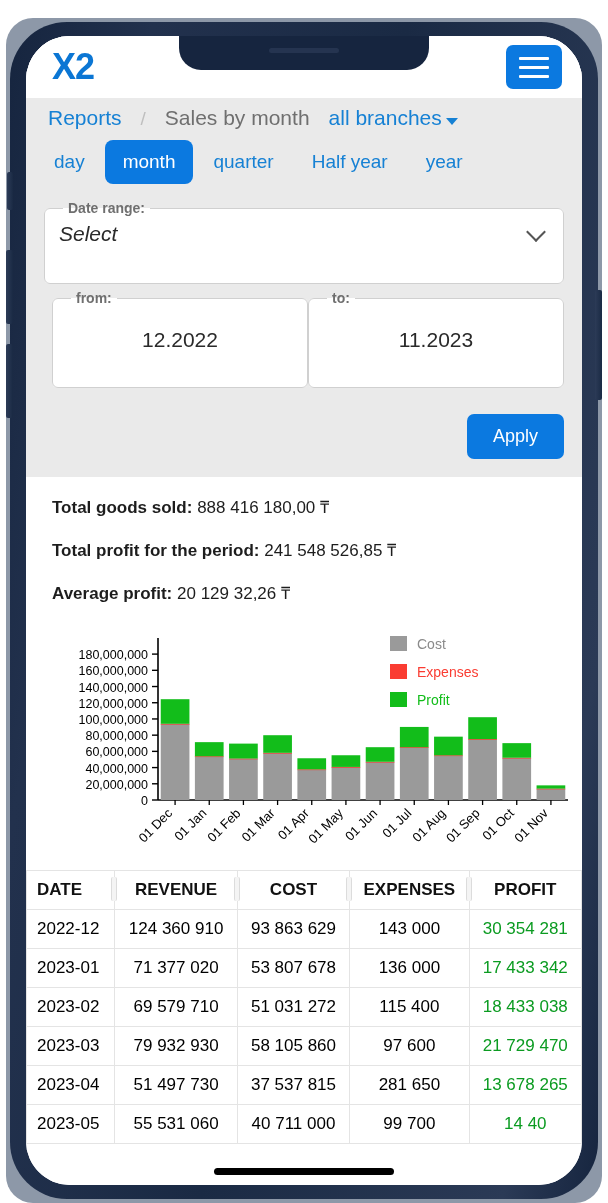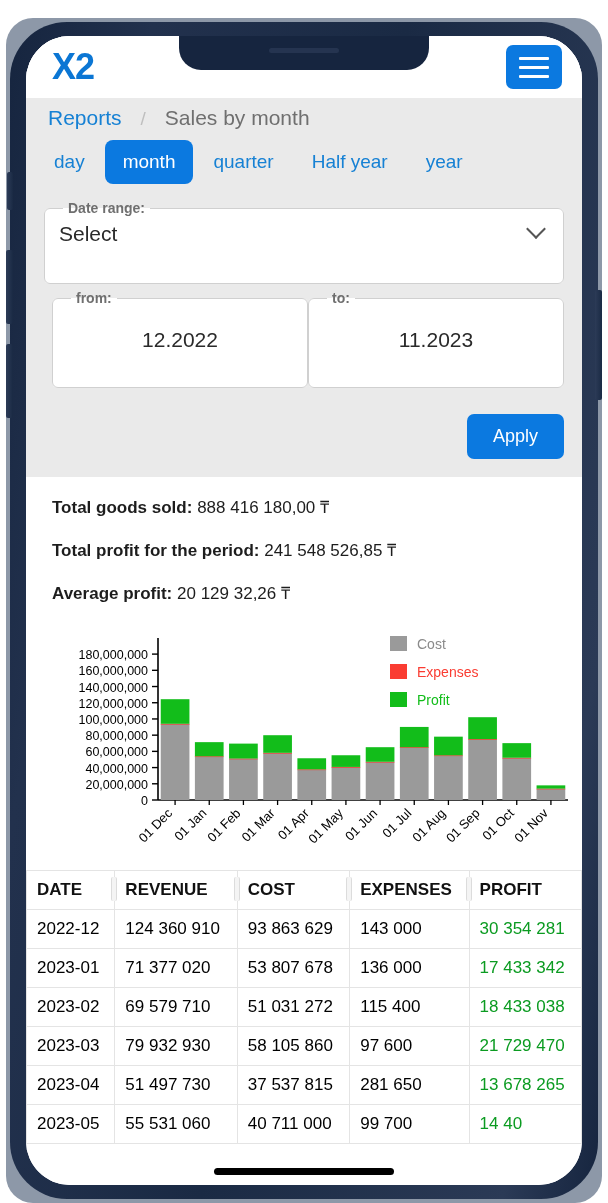--- a/index.html
+++ b/index.html
@@ -122,21 +122,21 @@
 
   #filters { background:#eaeaea; padding: 6px 18px 0 18px; }
   .fieldset {
     border: 1px solid #d0d0d0; border-radius: 6px; background: #fff;
     padding: 0 14px; margin: 0;
   }
   .fieldset > legend {
     font-size: 14px; font-weight: bold; color: #6f6f6f; padding: 0 5px; margin-left: 4px;
   }
   #daterange-field { height: 84px; display: flex; align-items: flex-start; }
-  #daterange-inner { display:flex; justify-content:space-between; width:100%; padding-top:6px; }
+  #daterange-inner { display:flex; align-items:center; justify-content:space-between; width:100%; padding-top:6px;font-style:italic; }
   #daterange-value { font-size: 21px; color: #2a2a2a; }
   .chev {
     width: 14px; height: 14px; border-right: 2px solid #555; border-bottom: 2px solid #555;
     transform: rotate(45deg); margin-right: 6px; margin-bottom: 4px;
   }
   #fromto-row { display: flex; gap: 0; margin-top: 6px; padding-left: 8px; }
   #fromto-row .fieldset { flex: 1; height: 98px; }
   .range-value { font-size: 21px; color: #2a2a2a; text-align: center; margin-top: 22px; }
 
   #apply-row { background:#eaeaea; padding: 26px 18px 18px 18px; display:flex; justify-content:flex-end; }
@@ -154,21 +154,21 @@
   
   #chart-area { padding: 4px 14px 0 14px; position: relative; height: 240px; }
 
   
   #report-table { width: 100%; border-collapse: collapse; font-size: 17px; margin-top: 6px; }
   #report-table th, #report-table td {
     border: 1px solid #e4e4e4; padding: 9px 10px; white-space: nowrap;
   }
   #report-table th { font-weight: bold; color: #111; position: relative; }
   #report-table th.c-date, #report-table td.c-date { text-align: left; }
-  #report-table th.num, #report-table td.num { text-align: left; }
+  #report-table th.num, #report-table td.num { text-align: center; }
   .grip {
     position:absolute; right:-3px; top: 6px; width: 6px; height: 24px;
     border-left: 1px solid #dcdcdc; border-right: 1px solid #dcdcdc;
     background: #f4f4f4; border-radius: 2px;
   }
   td.profit { color: #0b9b21; }
 </style>
 </head>
 <body>
 
@@ -194,20 +194,23 @@
             <span></span>
             <span></span>
             <span></span>
           </button>
         </div>
 
         <div id="breadcrumb">
           <span class="bc-link">Reports</span>
           <span class="bc-sep">/</span>
           <span class="bc-text">Sales by month</span>
+          <span>
+            <span class="bc-branch">all branches</span><span class="bc-caret"></span>
+          </span>
         </div>
 
         <div id="tabbar">
           <button class="tab">day</button>
           <button class="tab active">month</button>
           <button class="tab">quarter</button>
           <button class="tab">Half year</button>
           <button class="tab">year</button>
         </div>
 

